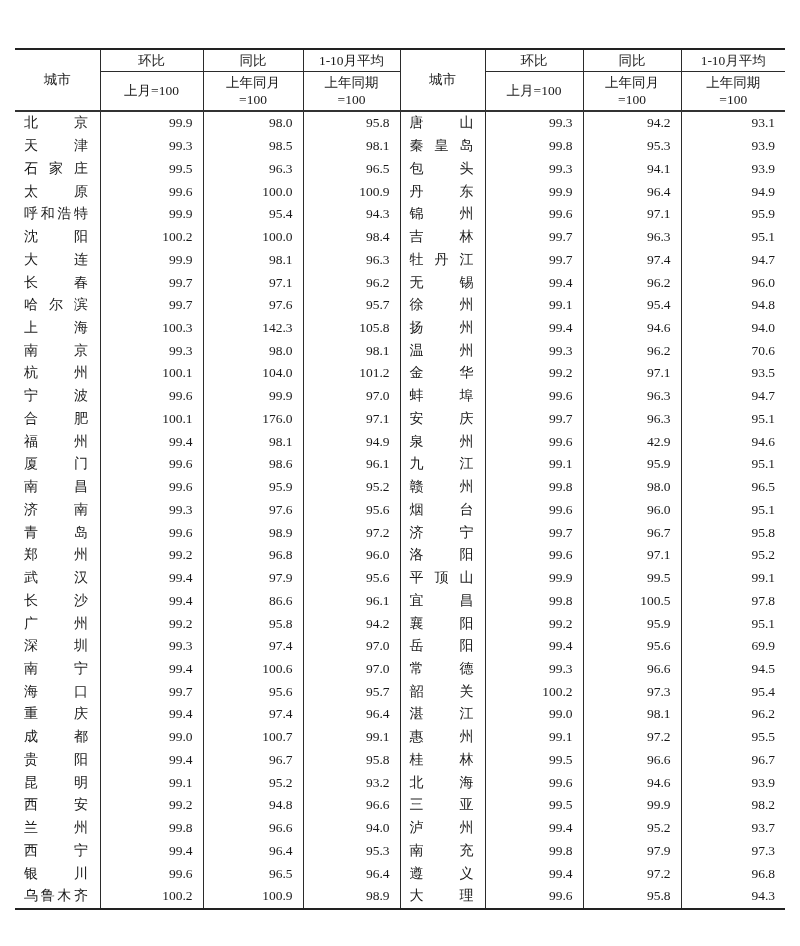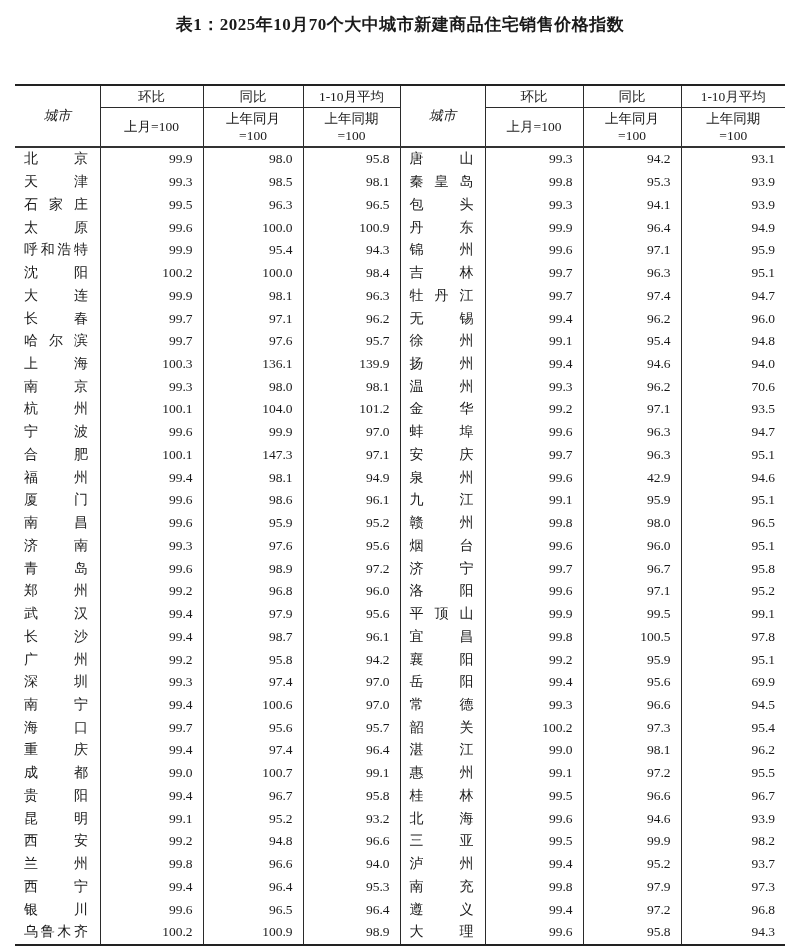--- a/index.html
+++ b/index.html
@@ -22,40 +22,39 @@
     table-layout: fixed;
     width: 770px;
     margin: 48px 0 0 15px;
     border-top: 2.5px solid #222;
     border-bottom: 2px solid #222;
   }
   td { padding: 0; vertical-align: middle; }
   .bl { border-left: 1px solid #2b2b2b; }
   thead { border-bottom: 2px solid #333; }
   thead td { text-align: center; font-size: 13.5px; margin-top: 29px; }
-  thead td.city-h { border-bottom: 2px solid #333; font-style: italic; }
+  thead td.city-h { border-bottom: 2px solid #333; }
   tr.h1 td { height: 21px; }
   tr.h1 td.hb { border-bottom: 1px solid #2b2b2b; }
   tr.h2 td { height: 38px; }
   tr.h2 .two-line div { line-height: 17px; }
   tbody td { height: 22.74px; font-size: 13.5px; }
   td.city { font-size: 14px; }
   td.city .city-inner {
     display: flex;
     justify-content: space-between;
     width: 64px;
     margin-left: 9px;
   }
   td.num { text-align: right; padding-right: 10px; }
 </style>
 </head>
 <body>
 
 <div class="page">
-  <div class="title">表1：2025年10月70个大中城市新建商品住宅销售价格指数</div>
 
   <table class="price-table">
     <colgroup>
       <col style="width:85px">
         <col style="width:103px">
         <col style="width:100px">
         <col style="width:97px">
       <col style="width:85px">
         <col style="width:98px">
         <col style="width:98px">
@@ -281,22 +280,22 @@
           <td class="num bl">94.8</td>
         </tr>
         <tr>
           <td class="city">
             <span class="city-inner">
               <span>上</span>
               <span>海</span>
             </span>
           </td>
           <td class="num bl">100.3</td>
-          <td class="num bl">136.1</td>
-          <td class="num bl">139.9</td>
+          <td class="num bl">142.3</td>
+          <td class="num bl">105.8</td>
           <td class="city bl">
             <span class="city-inner">
               <span>扬</span>
               <span>州</span>
             </span>
           </td>
           <td class="num bl">99.4</td>
           <td class="num bl">94.6</td>
           <td class="num bl">94.0</td>
         </tr>
@@ -361,21 +360,21 @@
           <td class="num bl">94.7</td>
         </tr>
         <tr>
           <td class="city">
             <span class="city-inner">
               <span>合</span>
               <span>肥</span>
             </span>
           </td>
           <td class="num bl">100.1</td>
-          <td class="num bl">147.3</td>
+          <td class="num bl">176.0</td>
           <td class="num bl">97.1</td>
           <td class="city bl">
             <span class="city-inner">
               <span>安</span>
               <span>庆</span>
             </span>
           </td>
           <td class="num bl">99.7</td>
           <td class="num bl">96.3</td>
           <td class="num bl">95.1</td>
@@ -522,21 +521,21 @@
           <td class="num bl">99.1</td>
         </tr>
         <tr>
           <td class="city">
             <span class="city-inner">
               <span>长</span>
               <span>沙</span>
             </span>
           </td>
           <td class="num bl">99.4</td>
-          <td class="num bl">98.7</td>
+          <td class="num bl">86.6</td>
           <td class="num bl">96.1</td>
           <td class="city bl">
             <span class="city-inner">
               <span>宜</span>
               <span>昌</span>
             </span>
           </td>
           <td class="num bl">99.8</td>
           <td class="num bl">100.5</td>
           <td class="num bl">97.8</td>

